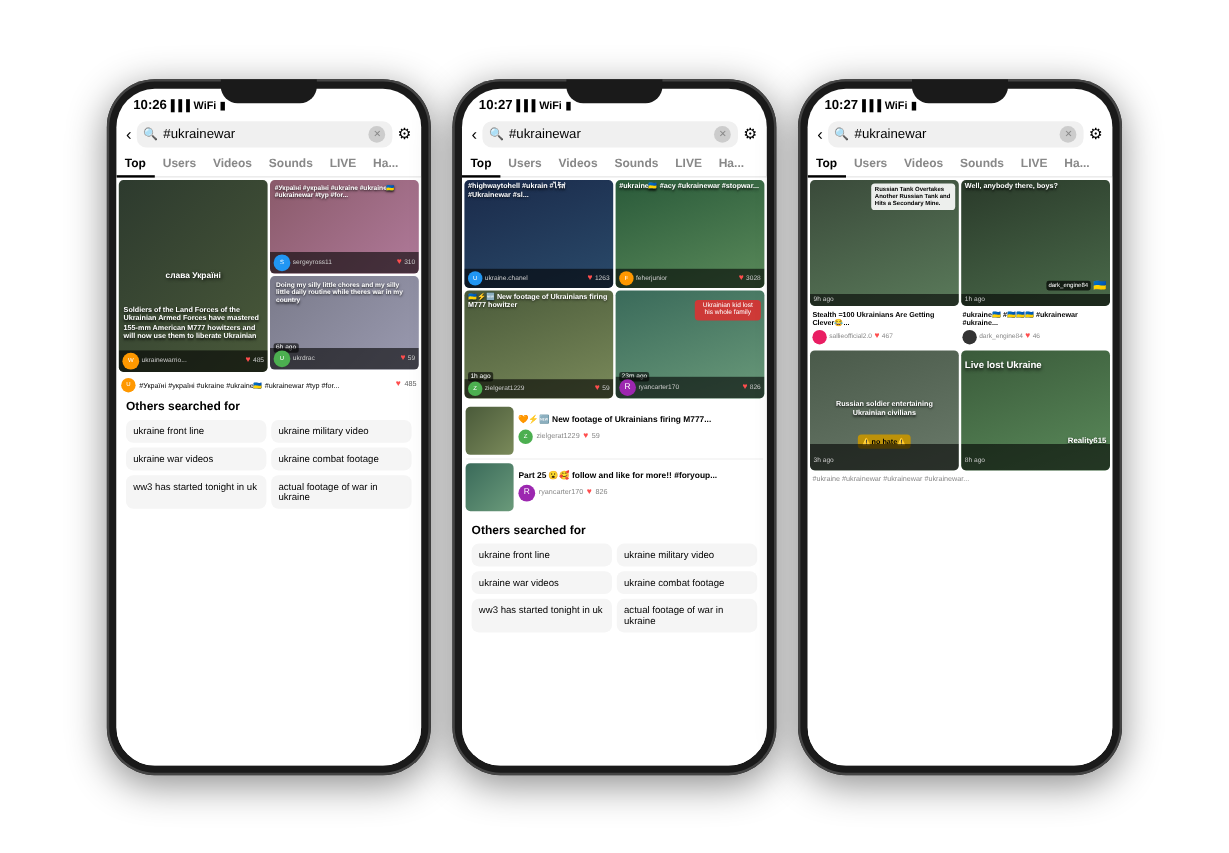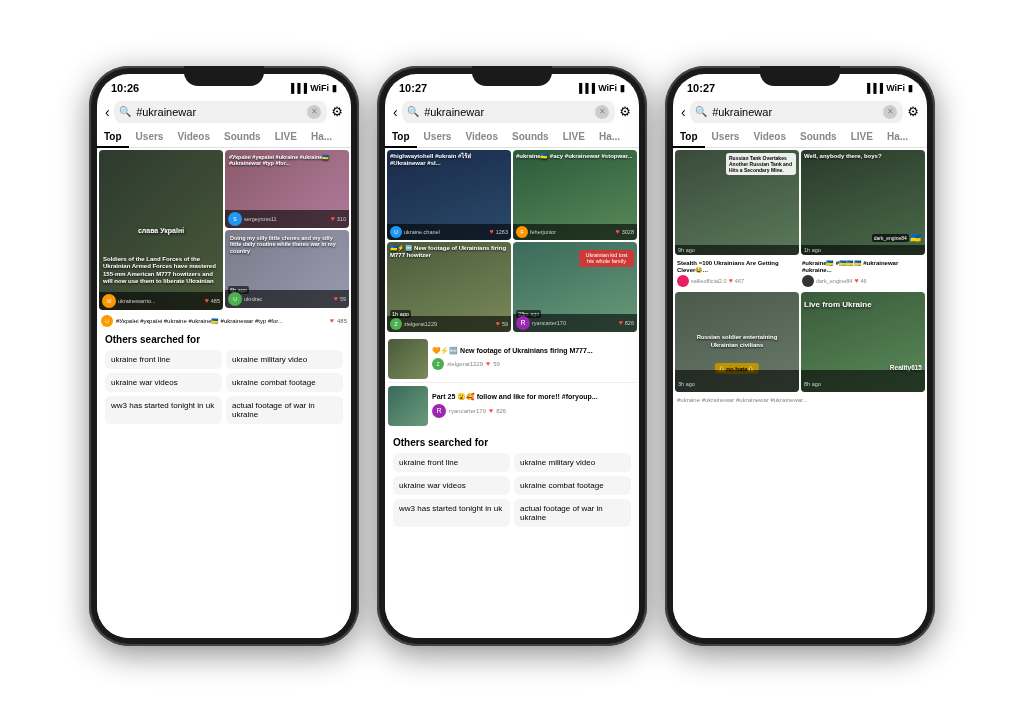--- a/index.html
+++ b/index.html
@@ -46,21 +46,21 @@
       position: absolute;
       top: 0; left: 50%; transform: translateX(-50%);
       width: 80px; height: 20px;
       background: #1a1a1a;
       border-radius: 0 0 14px 14px;
       z-index: 10;
     }
     
     .status-bar {
       display: flex;
-      justify-content: space-between;
+      justify-content: flex-start;
       align-items: center;
       padding: 6px 14px 2px 14px;
       font-size: 10px;
       font-weight: 600;
       color: #000;
       height: 24px;
       flex-shrink: 0;
     }
     .status-time { font-weight: 700; font-size: 11px; }
     .status-icons { display: flex; gap: 3px; align-items: center; font-size: 9px; }
@@ -523,21 +523,21 @@
               <div style="position:absolute;bottom:18px;left:50%;transform:translateX(-50%);background:rgba(200,150,0,0.9);padding:2px 4px;border-radius:3px;white-space:nowrap;">
                 <p style="font-size:6px;color:#000;font-weight:700;">⚠️no hate⚠️</p>
               </div>
               <div style="position:absolute;bottom:0;left:0;right:0;background:rgba(0,0,0,0.6);padding:2px 3px;">
                 <span style="font-size:5.5px;color:#ccc;">3h ago</span>
               </div>
             </div>
 
             <div class="video-card" style="height:100px;background:linear-gradient(160deg,#3a5a3a,#5a8a5a);">
               <div style="position:absolute;top:8px;left:3px;right:3px;">
-                <p style="font-size:8px;color:#fff;font-weight:700;text-shadow:0 1px 3px rgba(0,0,0,0.9);">Live from Ukraine</p>
+                <p style="font-size:8px;color:#fff;font-weight:700;text-shadow:0 1px 3px rgba(0,0,0,0.9);">Live lost Ukraine</p>
               </div>
               <div style="position:absolute;bottom:18px;right:3px;">
                 <span style="font-size:6.5px;color:#fff;font-weight:600;text-shadow:0 1px 2px rgba(0,0,0,0.8);">Reality615</span>
               </div>
               <div style="position:absolute;bottom:0;left:0;right:0;background:rgba(0,0,0,0.6);padding:2px 3px;">
                 <span style="font-size:5.5px;color:#ccc;">8h ago</span>
               </div>
             </div>
           </div>
 

